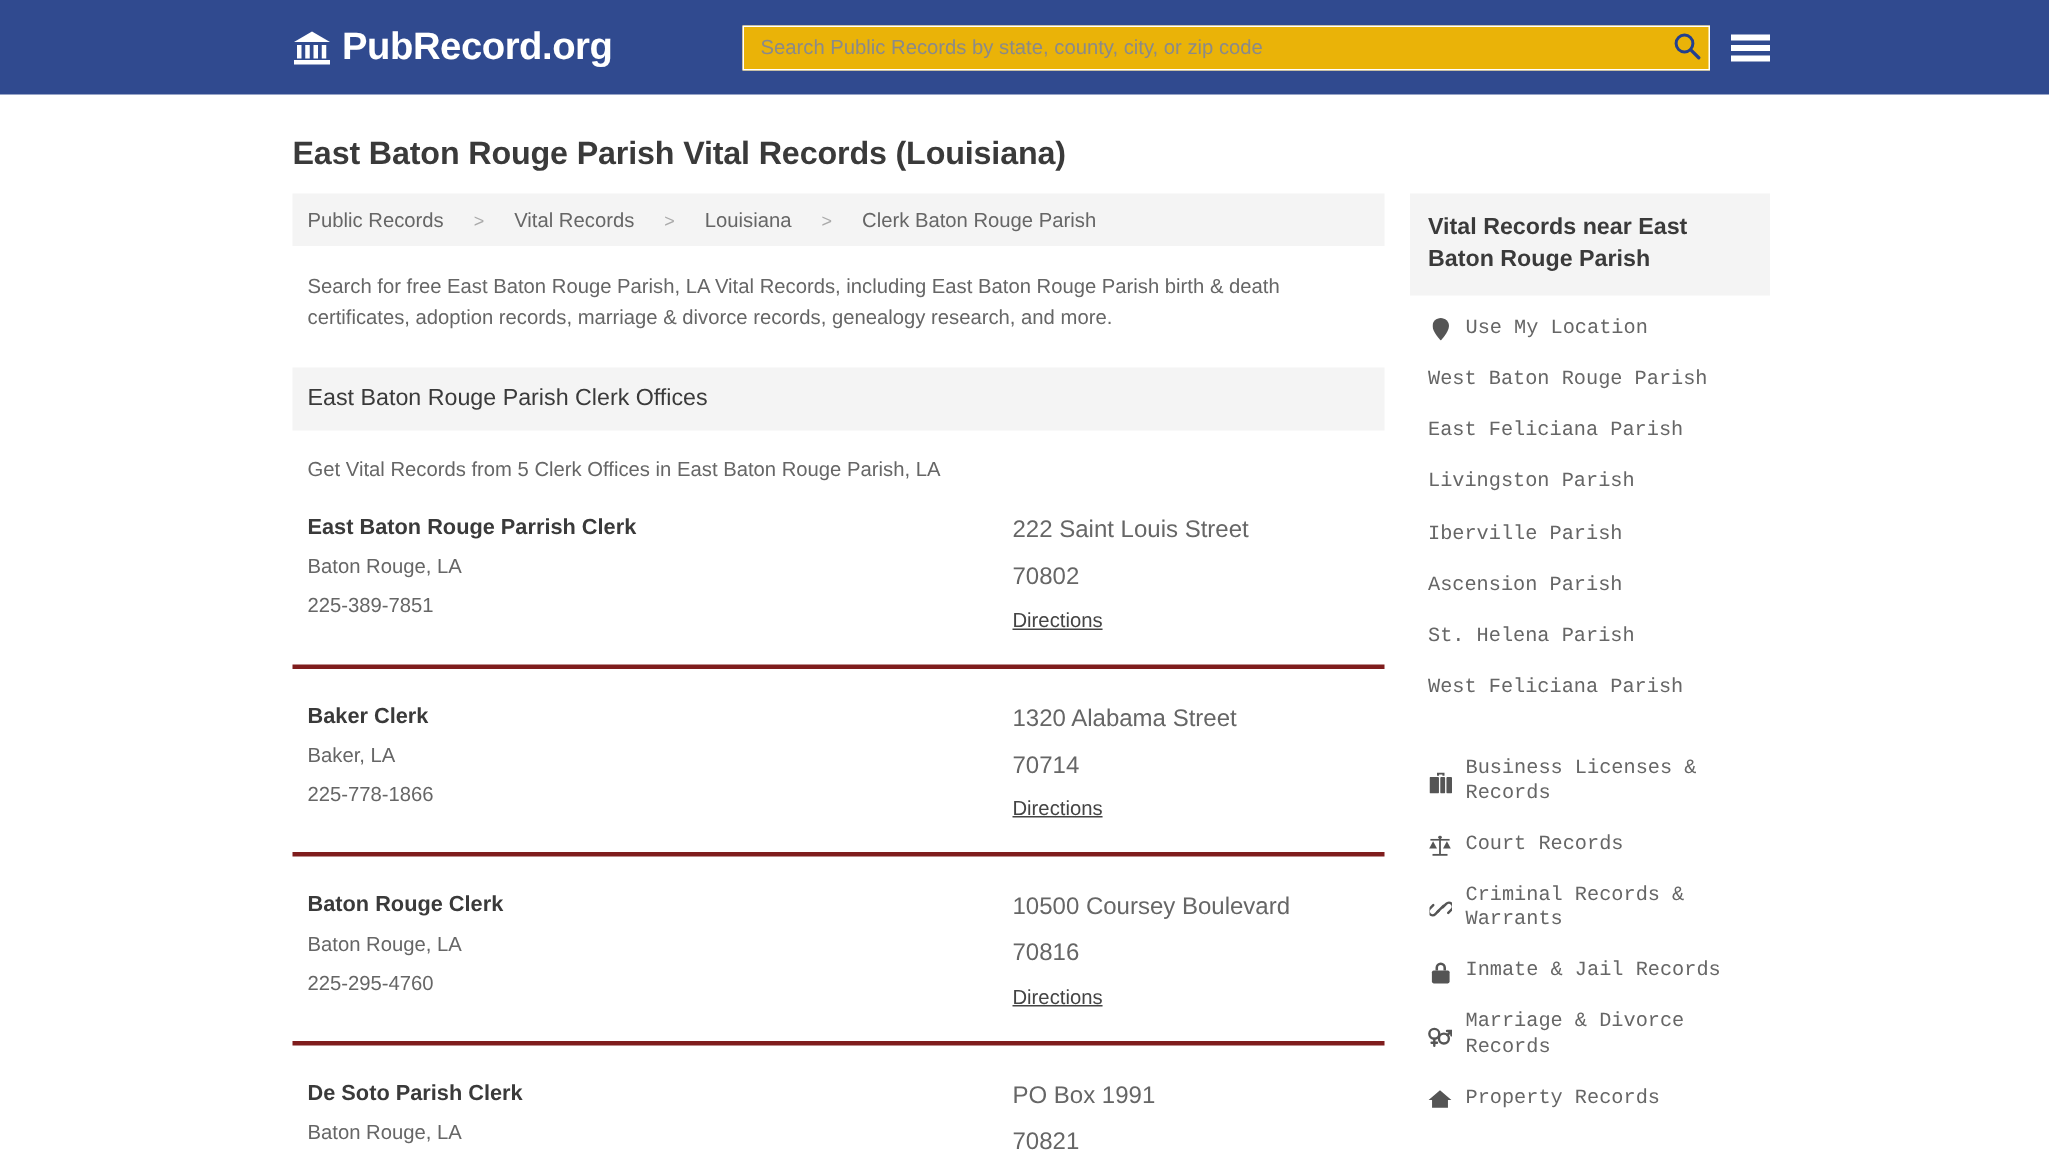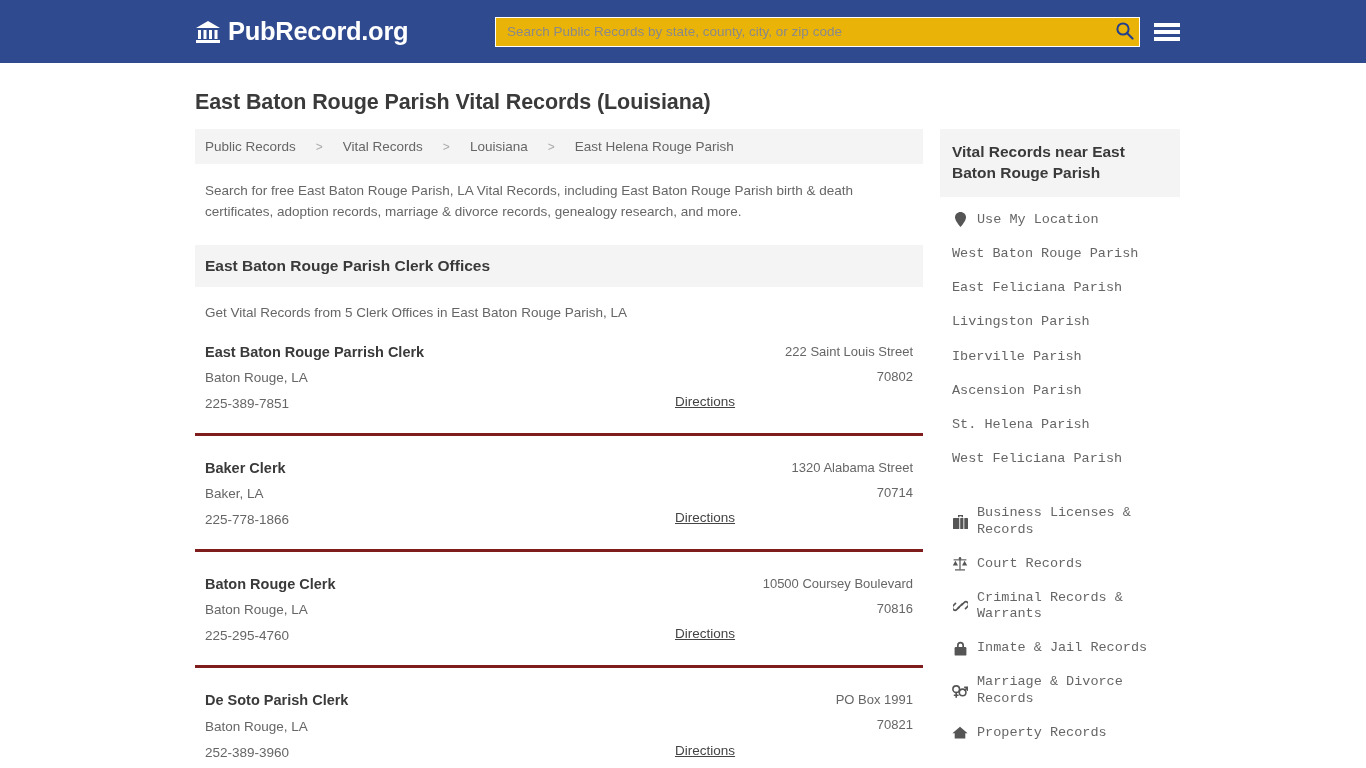--- a/index.html
+++ b/index.html
@@ -139,21 +139,21 @@
     padding: 17px 10px 0 10px;
     max-width: 700px;
   }
 
   
   .section-head {
     background: #f4f4f4;
     padding: 12px 10px;
     margin-top: 22px;
     font-size: 15.5px;
-    font-weight: bold;
+    font-weight: normal;
     color: #3a3a3a;
   }
   .section-sub {
     font-size: 13.5px;
     color: #666666;
     padding: 18px 10px 0 10px;
   }
 
   
   .listing {
@@ -168,24 +168,23 @@
     font-weight: bold;
     color: #3a3a3a;
     line-height: 1.8;
   }
   .l-line {
     font-size: 13.5px;
     color: #666666;
     line-height: 1.93;
   }
   .l-addr {
-    font-size: 13px;
+    font-size: 16px;
     color: #666666;
     line-height: 1.93;
-    text-align: right;
   }
   .l-dir {
     font-size: 13.5px;
     color: #444444;
     text-decoration: underline;
     line-height: 1.93;
     display: inline-block;
     cursor: pointer;
   }
 
@@ -268,21 +267,21 @@
 
     <div class="main-col">
 
       <nav class="breadcrumb" id="breadcrumb">
           <a href="#" class="">Public Records</a>
           <span class="sep">&gt;</span>
           <a href="#" class="">Vital Records</a>
           <span class="sep">&gt;</span>
           <a href="#" class="">Louisiana</a>
           <span class="sep">&gt;</span>
-          <span class="current">East Helena Rouge Parish</span>
+          <span class="current">Clerk Baton Rouge Parish</span>
         </nav>
 
       <p class="intro">Search for free East Baton Rouge Parish, LA Vital Records, including East Baton Rouge Parish birth &amp; death certificates, adoption records, marriage &amp; divorce records, genealogy research, and more.</p>
 
       <div class="section-head">East Baton Rouge Parish Clerk Offices</div>
       <div class="section-sub">Get Vital Records from 5 Clerk Offices in East Baton Rouge Parish, LA</div>
 
       <div id="listings">
           <div class="listing">
             <div class="listing-left">

